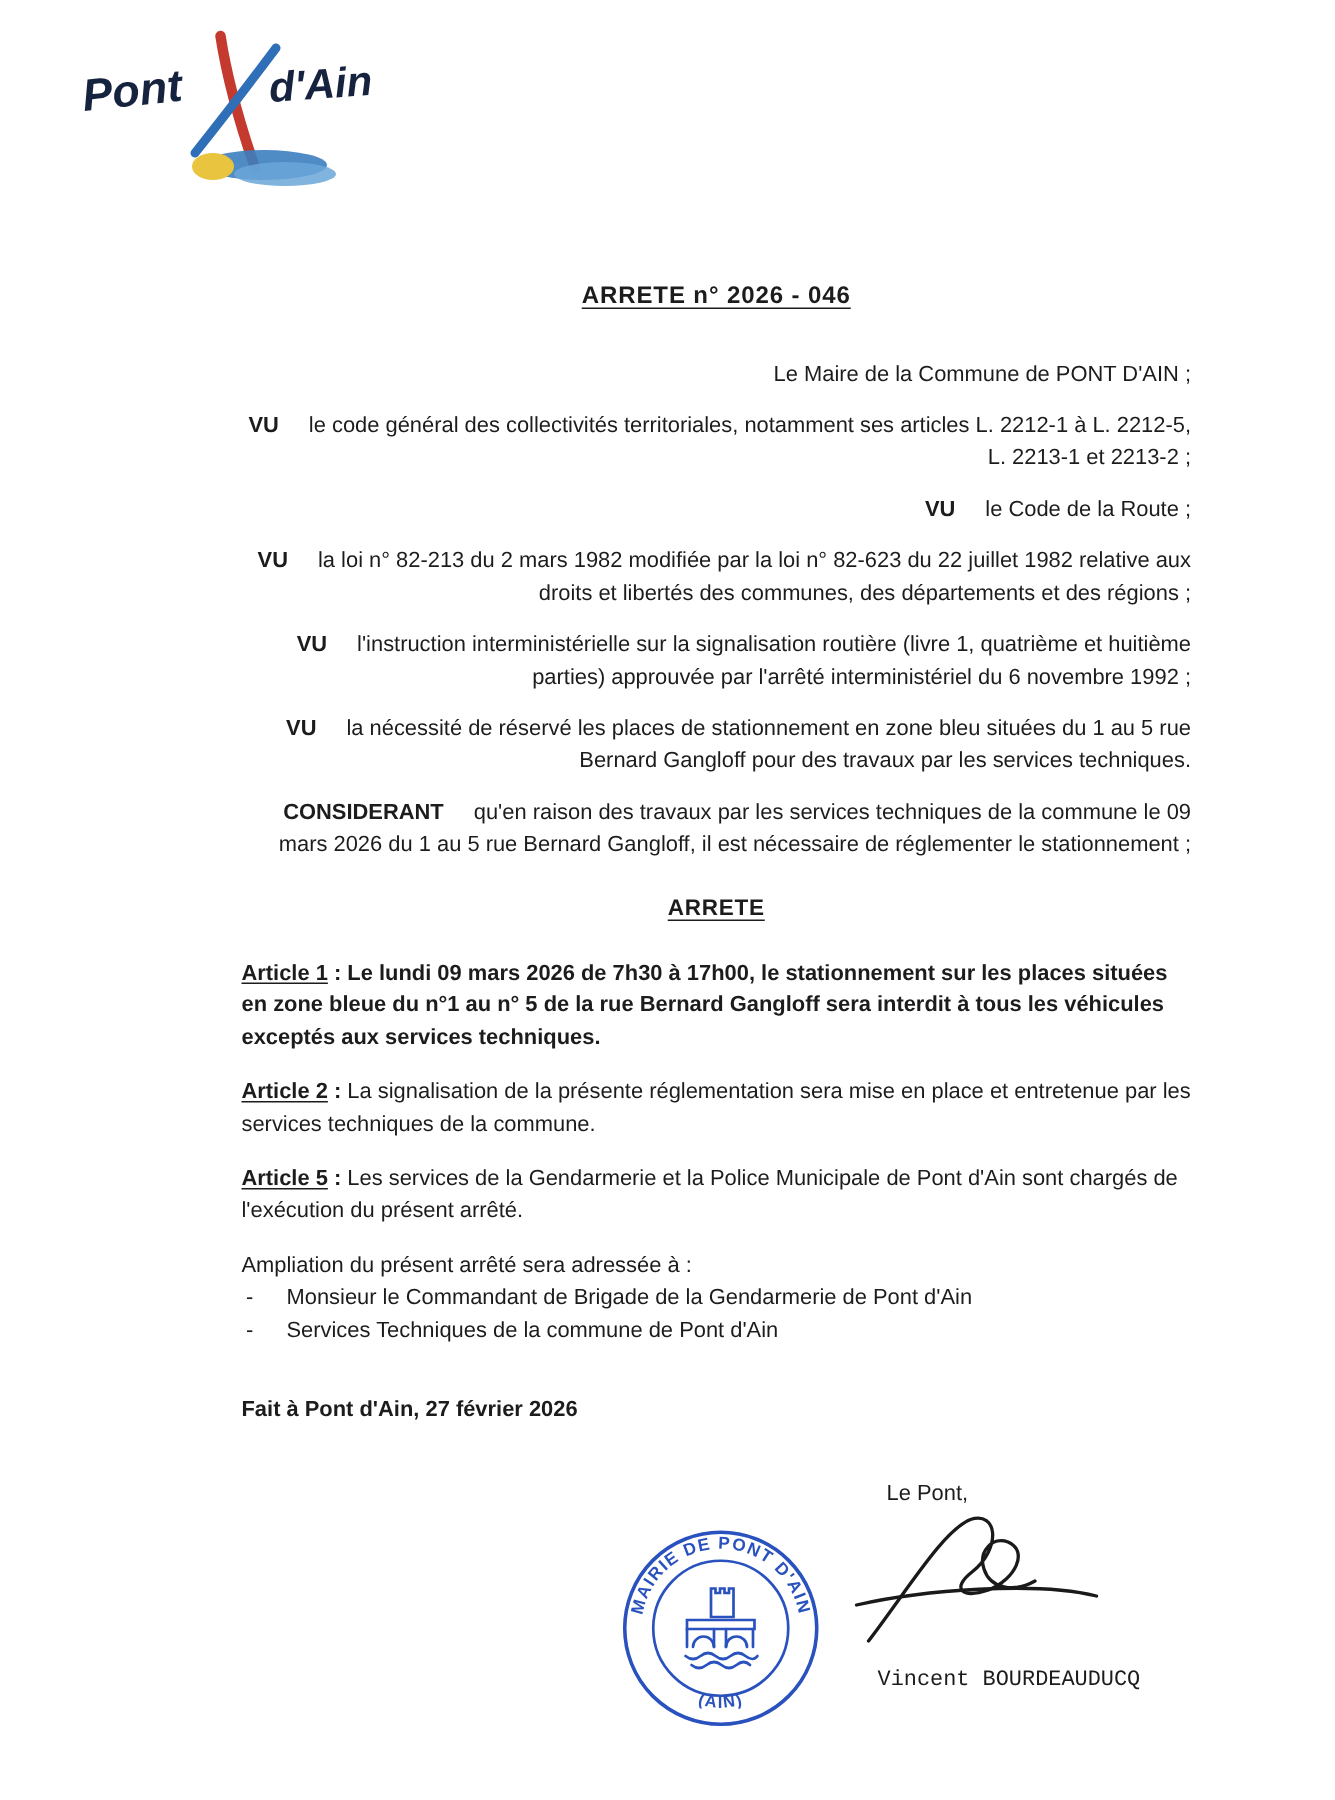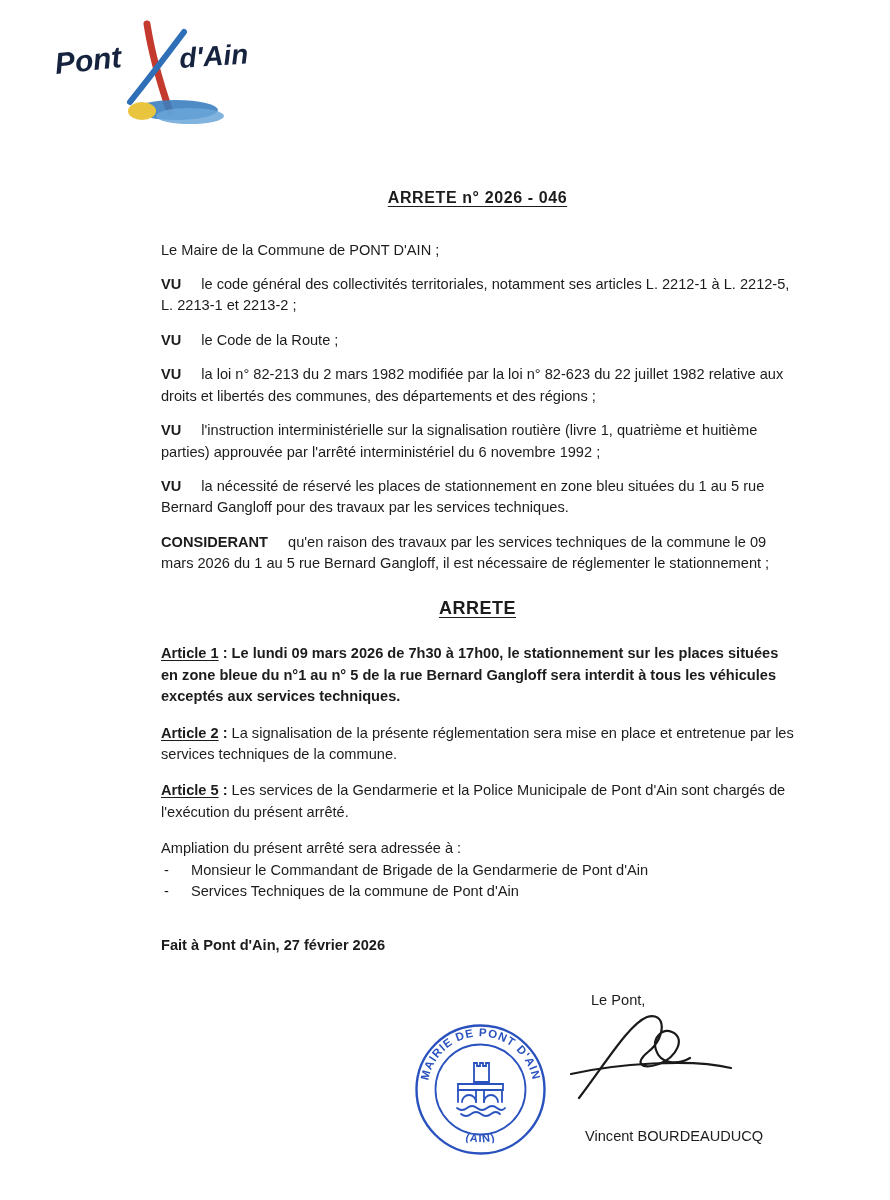--- a/index.html
+++ b/index.html
@@ -12,40 +12,40 @@
   .logo-svg { position:absolute; top:12px; left:50px; }
   .content {
     position:absolute; top:186px; left:161px; width:633px;
     font-size:14.6px; line-height:1.47;
   }
   .doc-title {
     text-align:center; font-weight:bold; font-size:16px;
     letter-spacing:.6px; text-decoration:underline; text-underline-offset:3px;
     margin-bottom:30px;
   }
-  .para { margin-bottom:13px; }
+  .para { margin-bottom:13px;text-align:right; }
   .lbl { font-weight:bold; margin-right:20px; }
   .heading {
-    text-align:center; font-weight:bold; font-size:18px;
+    text-align:center; font-weight:bold; font-size:15px;
     text-decoration:underline; text-underline-offset:3px;
     margin:20px 0 22px 0; letter-spacing:.5px;
   }
   .article { margin-bottom:15px; }
   .article-label { font-weight:bold; text-decoration:underline; text-underline-offset:2px; }
   .article-sep { font-weight:bold; }
   .bold-text { font-weight:bold; }
   .amp-block { margin-bottom:32px; }
   .amp-item { display:flex; }
   .amp-dash { width:30px; padding-left:3px; }
   .place-date { margin-bottom:10px;font-weight:bold; }
   .sign-area { position:relative; height:250px; }
   .role-label { position:absolute; left:430px; top:24px; }
   .stamp-svg { position:absolute; left:252px; top:56px; }
   .signature-svg { position:absolute; left:408px; top:40px; }
-  .mayor-name { position:absolute; left:424px; top:160px; }
+  .mayor-name { position:absolute; left:424px; top:148px;font-family:Liberation Mono, monospace; }
   .stamp-ring-text { font-size:11.5px; font-weight:bold; letter-spacing:1px; }
   .stamp-bottom-text { font-size:11px; font-weight:bold; letter-spacing:1px; }
   .logo-word { font-style:italic; font-weight:bold; }
 </style>
 </head>
 <body>
 
 <div class="page">
 
   <svg class="logo-svg" width="200" height="120" viewBox="0 0 200 120">

